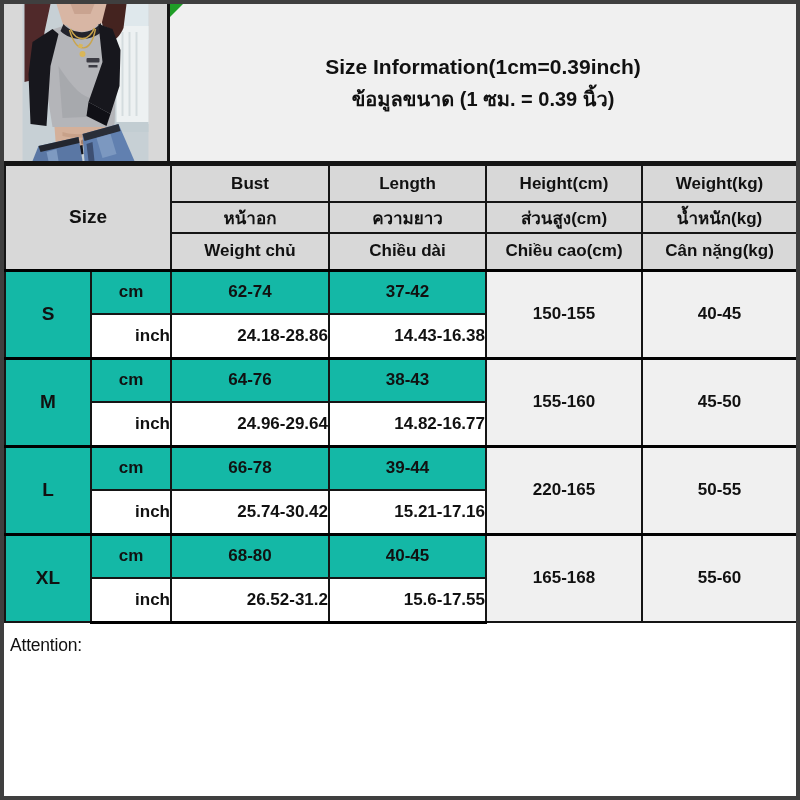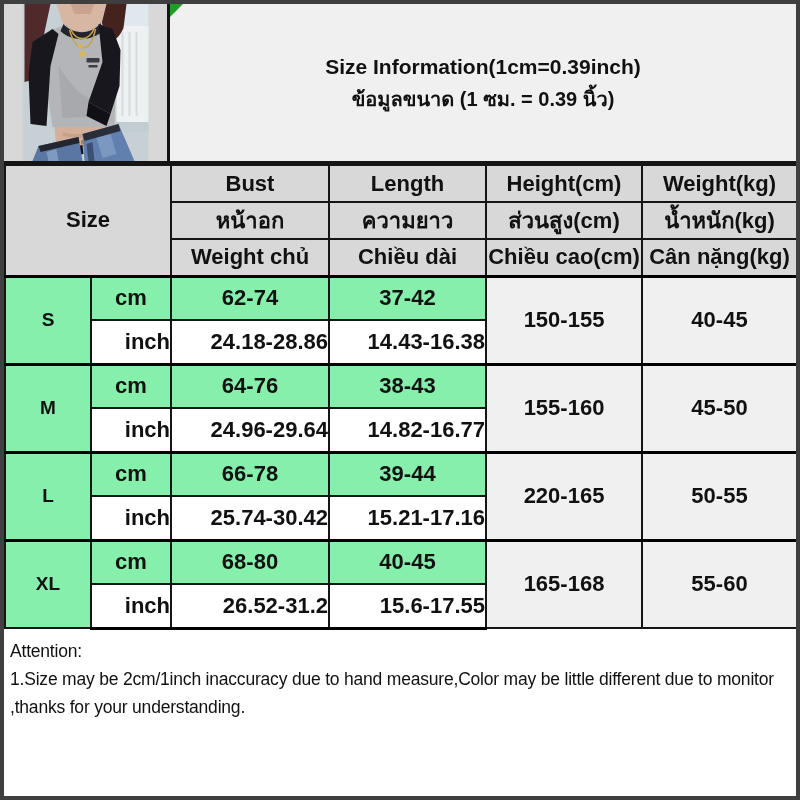--- a/index.html
+++ b/index.html
@@ -31,33 +31,33 @@
   .title-line{ font-weight:bold; font-size:21px; line-height:1.2; text-align:center; }
   .title-line.th{ font-size:20px; }
   .title-line.vi{ font-size:20px; }
 
   
   table.size-table{
     width:792px; table-layout:fixed; border-collapse:collapse;
   }
   .size-table td{
     border:2px solid #151515; text-align:center; vertical-align:middle;
-    font-weight:bold; font-size:22px; padding:0; overflow:hidden;
+    font-weight:bold; font-size:17px; padding:0; overflow:hidden;
   }
   col.c-size{ width:86px; } col.c-unit{ width:80px; }
   col.c-bust{ width:158px; } col.c-len{ width:157px; }
   col.c-hgt{ width:156px; } col.c-wgt{ width:155px; }
 
   tr.r-en td, tr.r-th td, tr.r-vi td{ background:#d8d8d8; }
   tr.r-en{ height:37px; } tr.r-th{ height:31px; } tr.r-vi{ height:37px; }
-  td.size-head{ background:#d8d8d8; font-size:22px; }
+  td.size-head{ background:#d8d8d8; font-size:19px; }
 
   tr.r-cm{ height:44px; } tr.r-inch{ height:44px; }
   td.size-letter{ background:#d8d8d8; font-size:19px; }
-  tr.r-cm td{ background:#86efac; }
+  tr.r-cm td{ background:#14b8a6; }
   tr.r-inch td{ background:#ffffff;text-align:right; }
   td.span-cell{ background:#f0f0f0 !important; }
   tr.group-start td{ border-top:3px solid #000; }
   .size-table tr:last-child td{ border-bottom:3px solid #000; }
 
   
   .attention{
     padding:7px 6px 0 6px; background:#ffffff;
     font-size:17.5px; line-height:1.62; font-weight:normal;
   }
@@ -212,16 +212,15 @@
     <tr class="r-inch">
       <td>inch</td>
       <td>26.52-31.2</td>
       <td>15.6-17.55</td>
     </tr>
   </tbody>
     </table>
 
   <div class="attention">
     <div class="att-line">Attention:</div>
-    <div class="att-line">1.Size may be 2cm/1inch inaccuracy due to hand measure,Color may be little different due to monitor ,thanks for your understanding.</div>
   </div>
 
 </div>
 
 </body></html>

